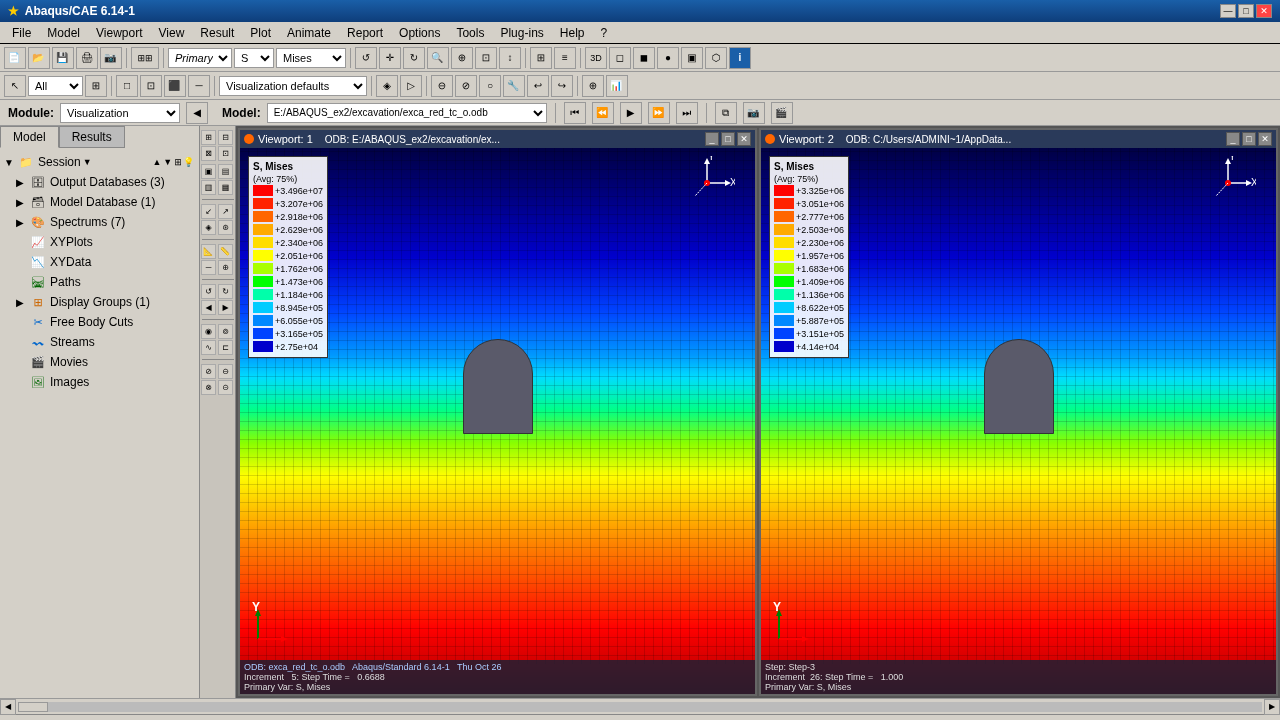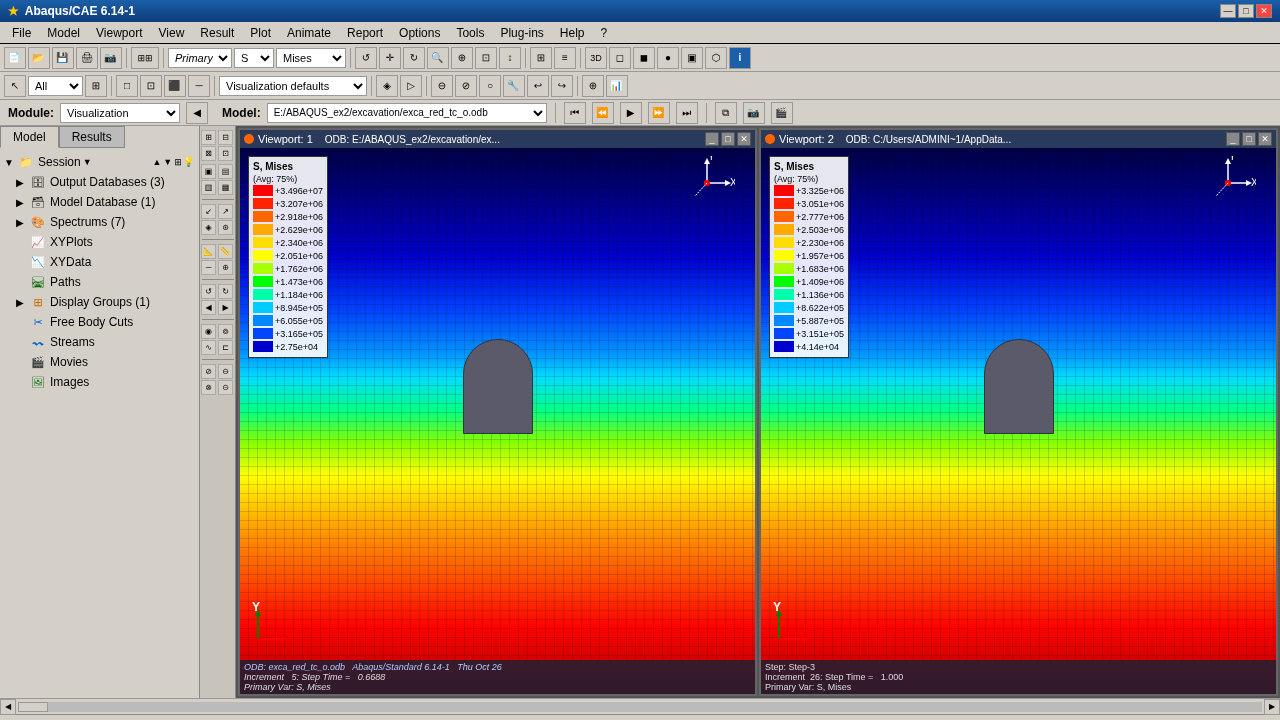--- a/index.html
+++ b/index.html
@@ -565,21 +565,21 @@
               <polygon points="27,2 24,8 30,8" fill="white"></polygon>
               <polygon points="51,27 45,24 45,30" fill="white"></polygon>
               <text x="28" y="4" fill="white" font-size="10">Y</text>
               <text x="50" y="30" fill="white" font-size="10">X</text>
 
               <circle cx="27" cy="27" r="3" fill="red"></circle>
 
               <line x1="27" y1="27" x2="15" y2="40" stroke="white" stroke-width="1" stroke-dasharray="2,1"></line>
             </svg>
 
-            <div style="position:absolute; bottom:0; left:0; right:0; background:rgba(30,30,50,0.85); color:#ddd; font-size:9px; padding:2px 4px; z-index:10;font-style:italic;">
+            <div style="position:absolute; bottom:0; left:0; right:0; background:rgba(30,30,50,0.85); color:#ddd; font-size:9px; padding:2px 4px; z-index:10;">
               <div style="color:#aaccff;">ODB: exca_red_tc_o.odb &nbsp; Abaqus/Standard 6.14-1 &nbsp; Thu Oct 26</div>
               <div>Increment &nbsp; 5: Step Time = &nbsp; 0.6688</div>
               <div>Primary Var: S, Mises</div>
             </div>
 
             <div style="position:absolute; bottom:80px; left:12px; color:white; font-size:12px; z-index:10; font-weight:bold;">Y</div>
 
             <svg style="position:absolute; bottom:40px; left:8px; width:50px; height:50px; z-index:10;">
               <line x1="10" y1="35" x2="10" y2="10" stroke="green" stroke-width="2"></line>
               <line x1="10" y1="35" x2="35" y2="35" stroke="red" stroke-width="2"></line>

